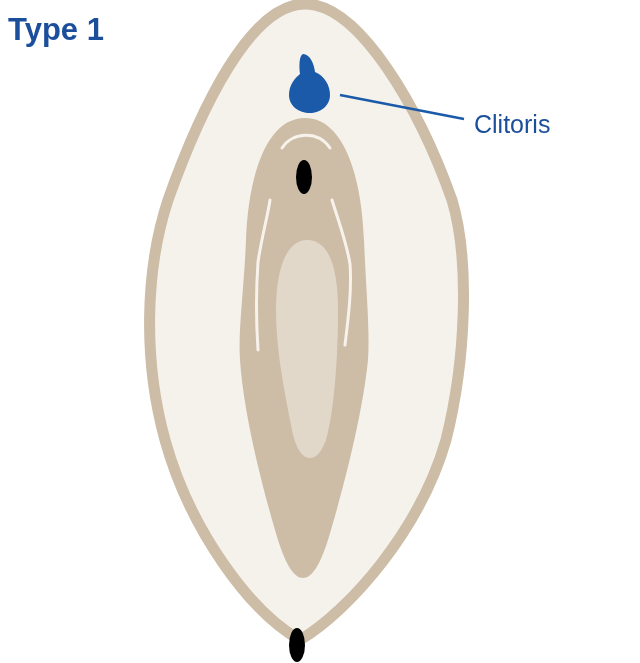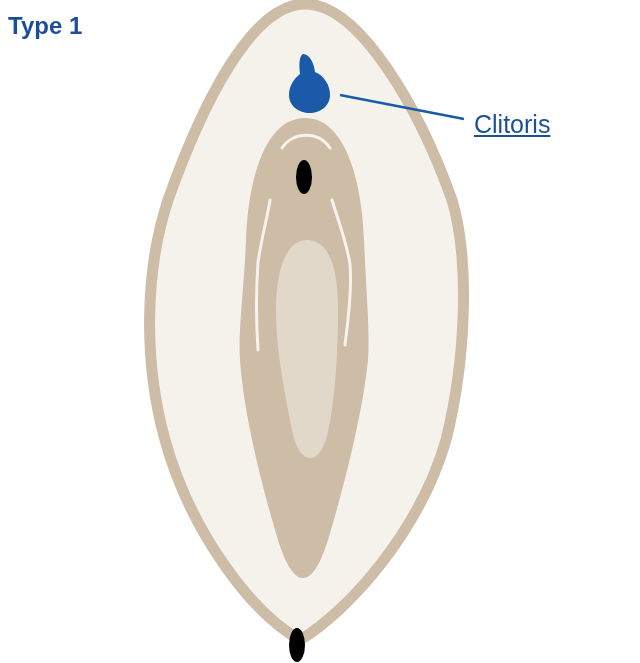--- a/index.html
+++ b/index.html
@@ -1,18 +1,18 @@
 <!DOCTYPE html>
 <html><head>
   <meta charset="utf-8">
   <style>
     html, body { margin:0; padding:0; background:#ffffff; }
     body { width:640px; height:663px; position:relative; overflow:hidden; font-family:"Liberation Sans", sans-serif; }
-    .title { position:absolute; left:8px; top:12px; font-size:24px; font-weight:bold; color:#1b4f9c; letter-spacing:0px; }
-    .label { position:absolute; left:474px; top:106px; font-size:25px; line-height:36px; color:#1b4f9c; text-align:center;text-decoration:underline; }
+    .title { position:absolute; left:8px; top:12px; font-size:31px; font-weight:bold; color:#1b4f9c; letter-spacing:0px; }
+    .label { position:absolute; left:474px; top:106px; font-size:25px; line-height:36px; color:#1b4f9c; text-align:center; }
     svg.diagram { position:absolute; left:0; top:0; }
   </style>
 </head>
 <body>
 
 <div class="title">Type 1</div>
 
 <svg class="diagram" width="640" height="663" viewBox="0 0 640 663">
 
   <path d="M305,4 C360,4 420,110 452,200 C470,260 466,360 446,440 C420,530 350,610 300,640 C250,612 190,530 165,440 C143,360 145,270 168,200 C200,110 250,4 305,4 Z" fill="#f5f2ec" stroke="#cdbca6" stroke-width="11"></path>

